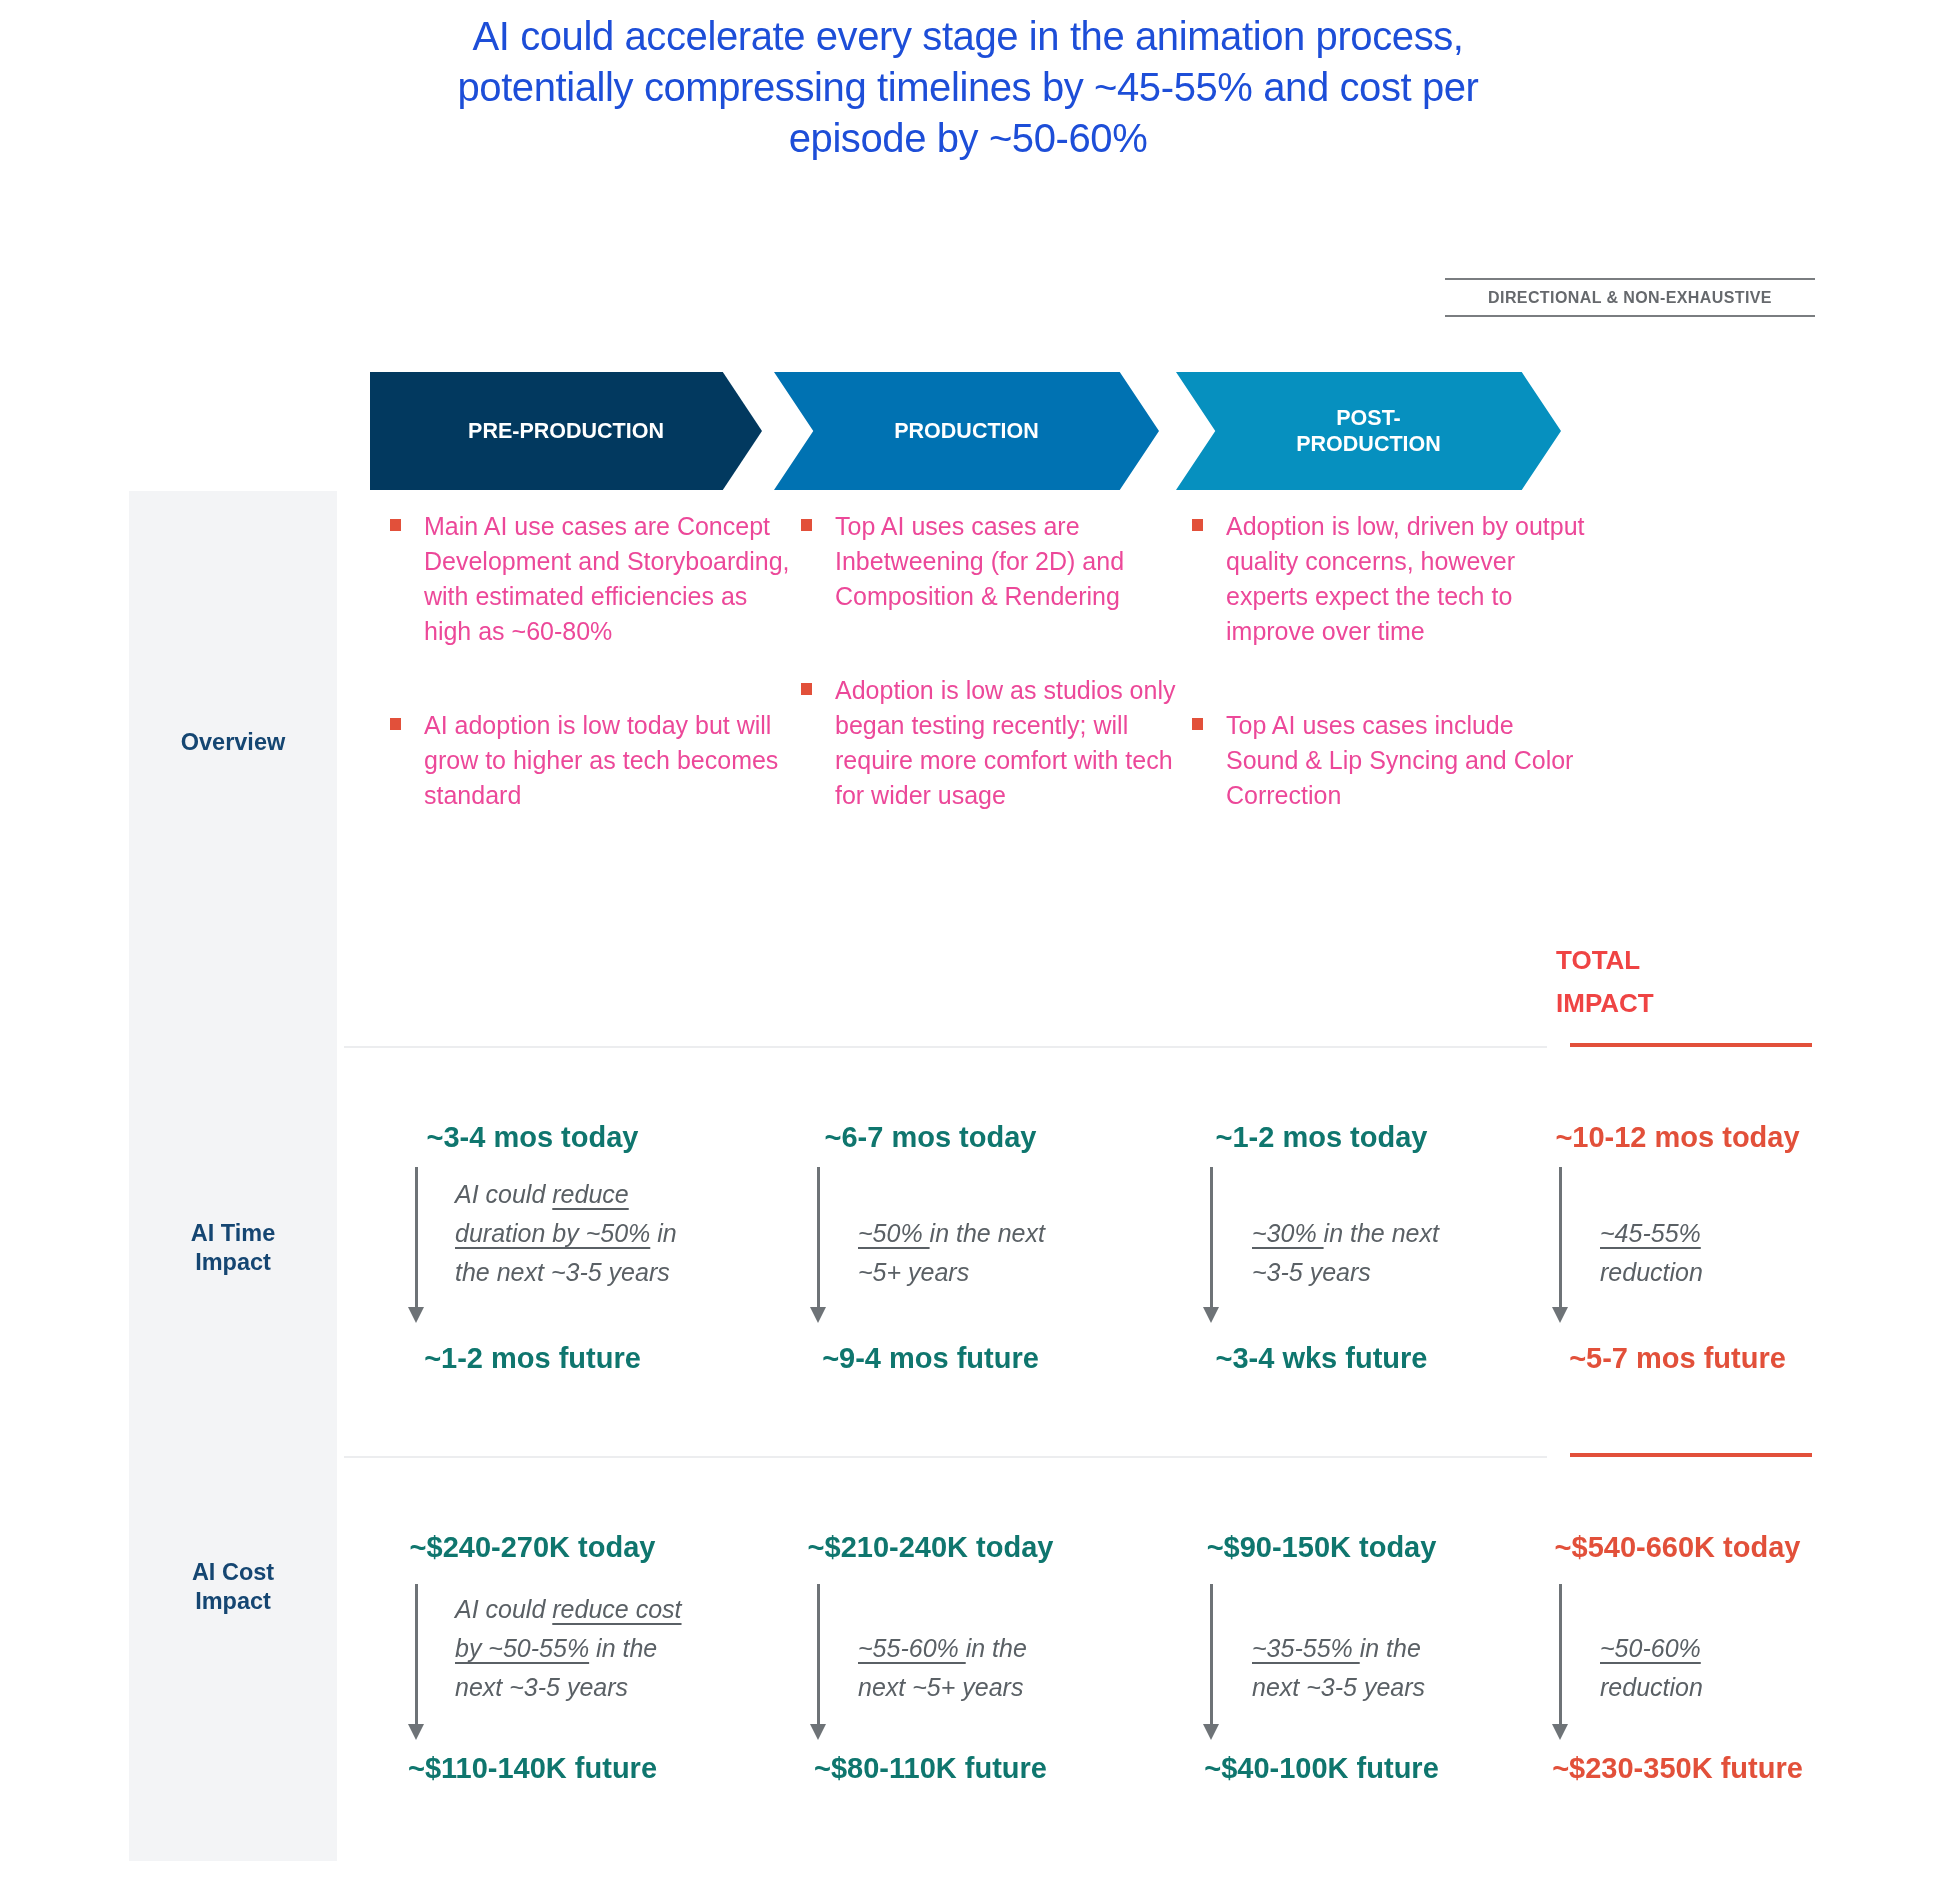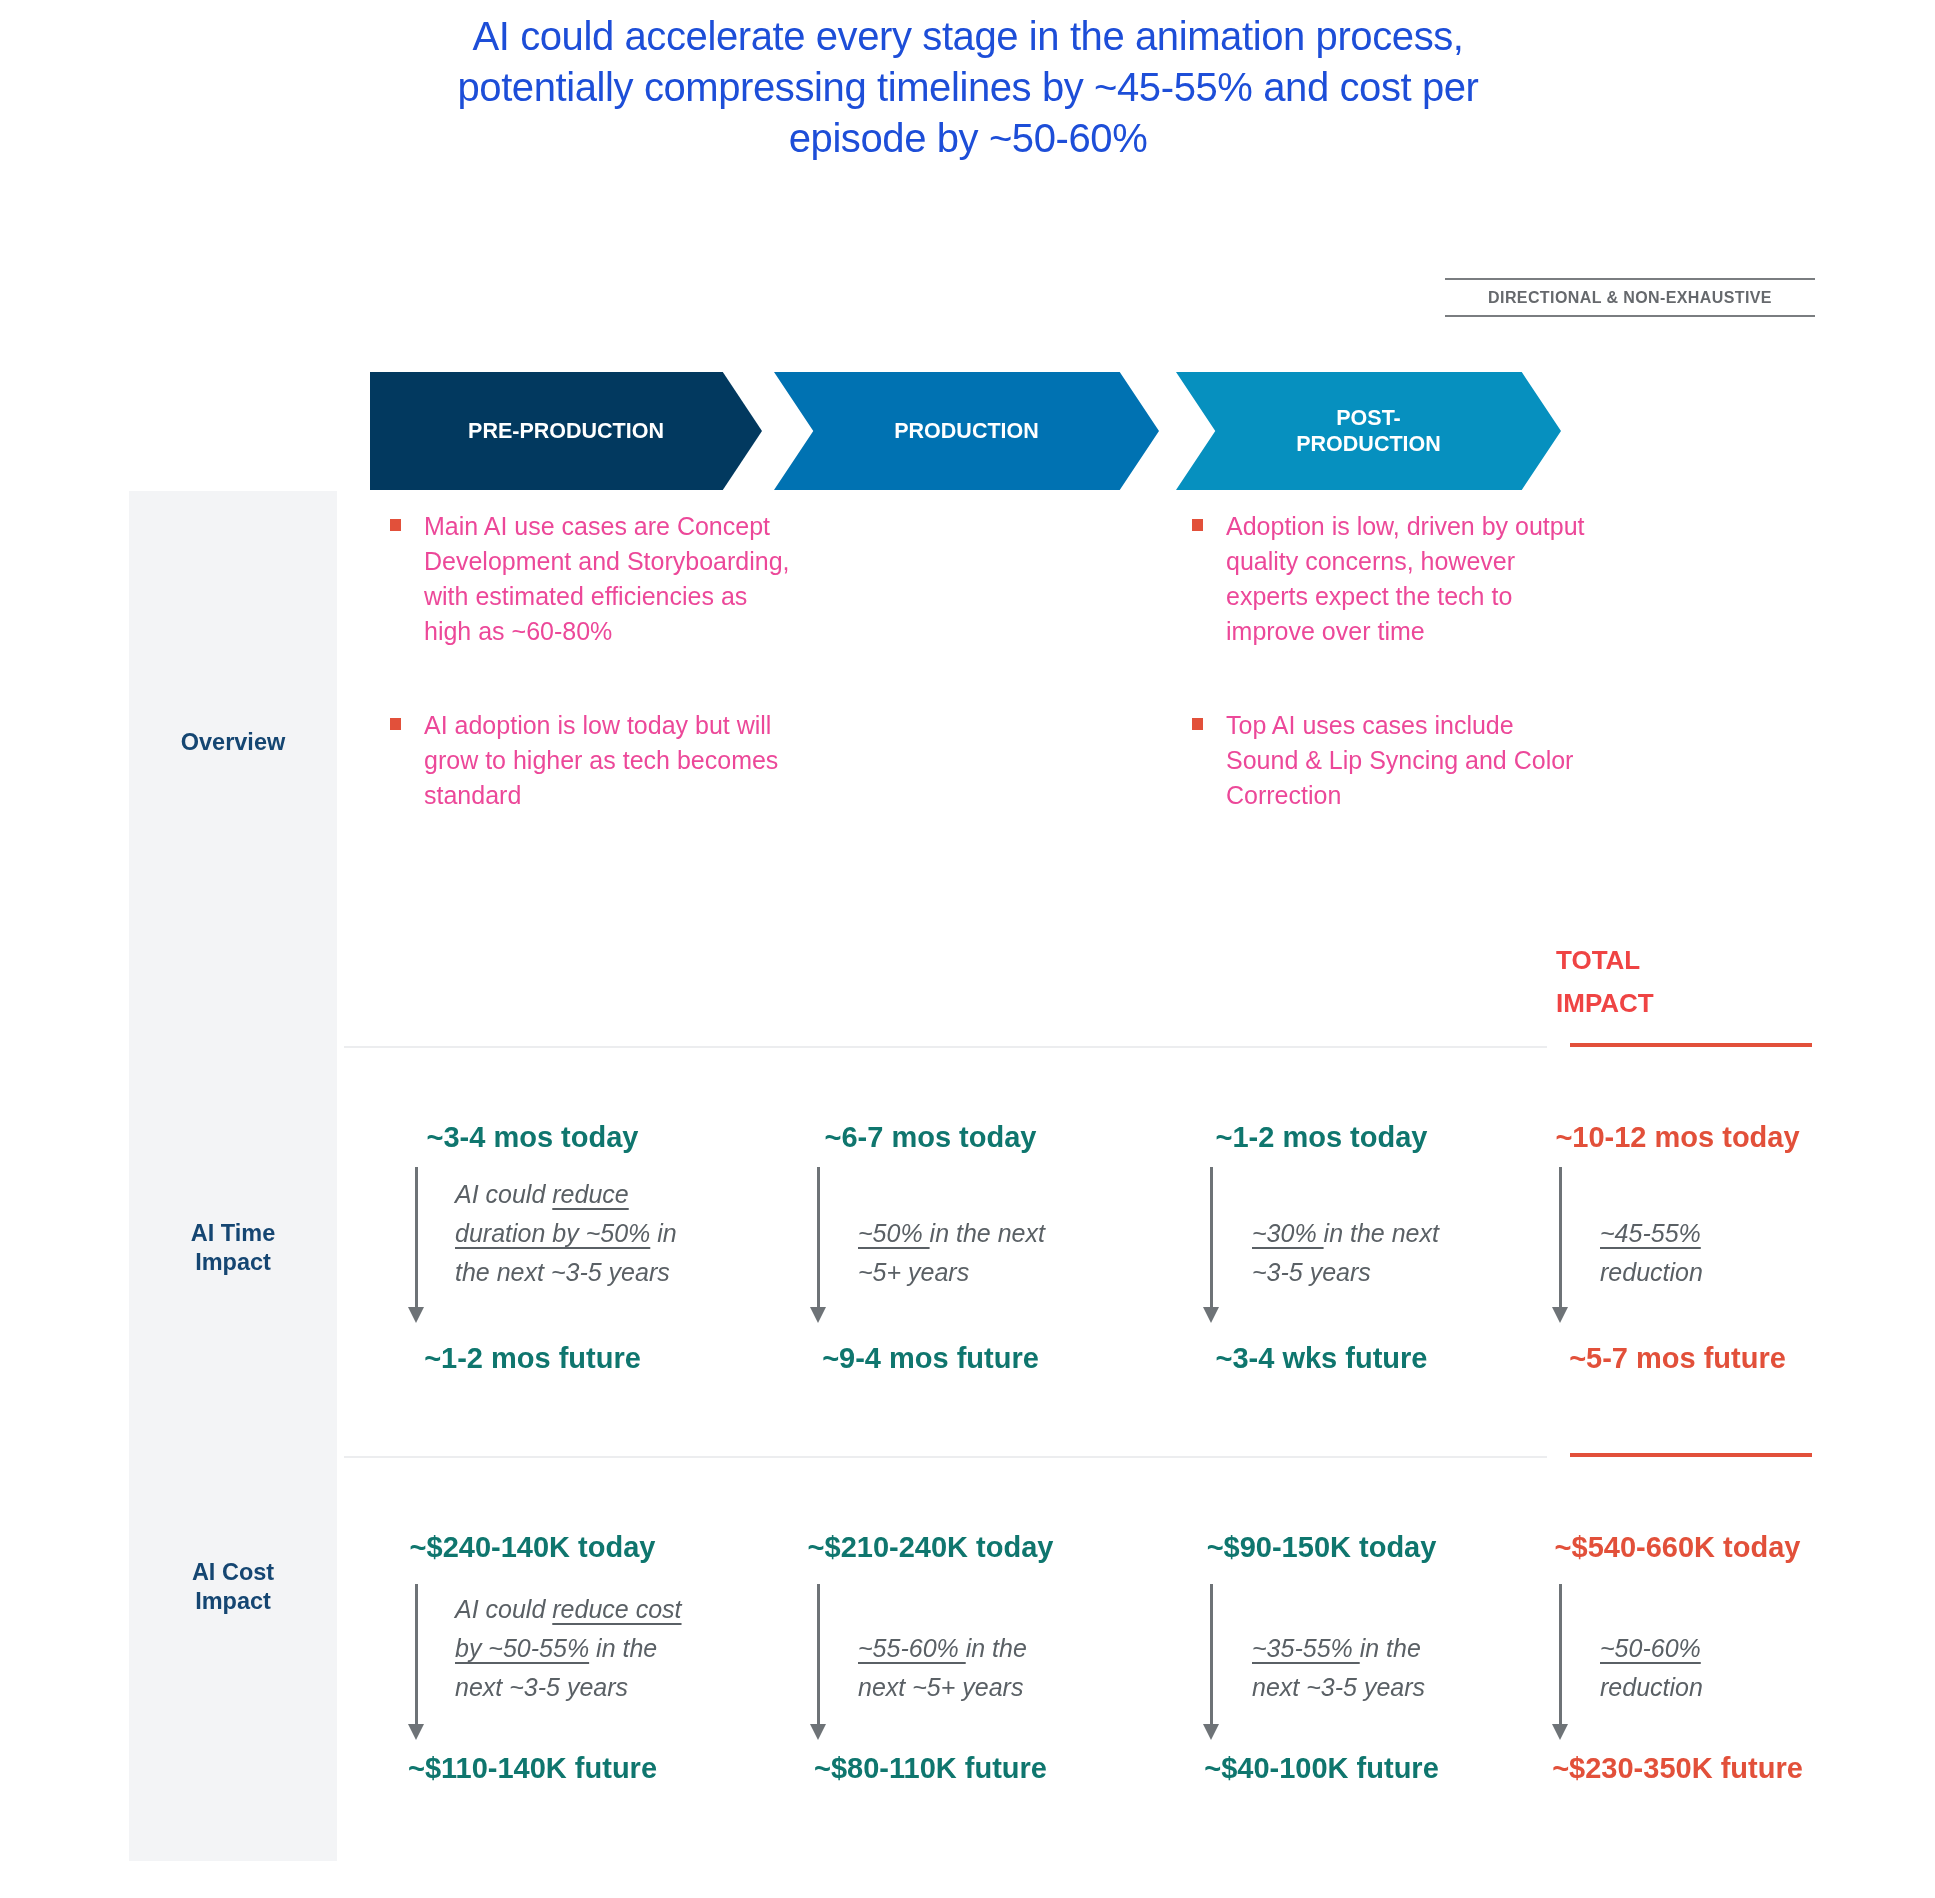--- a/index.html
+++ b/index.html
@@ -167,20 +167,24 @@
   <div class="panel"></div>
 
   <div class="row-label lbl-overview">Overview</div>
   <div class="row-label lbl-time">AI Time<br>Impact</div>
   <div class="row-label lbl-cost">AI Cost<br>Impact</div>
 
   <div class="bullets b1">
       <div class="bullet">Main AI use cases are Concept Development and Storyboarding, with estimated efficiencies as high as ~60-80%</div>
       <div class="bullet">AI adoption is low today but will grow to higher as tech becomes standard</div>
     </div>
+  <div class="bullets b2">
+      <div class="bullet">Top AI uses cases are Inbetweening (for 2D) and Composition &amp; Rendering</div>
+      <div class="bullet">Adoption is low as studios only began testing recently; will require more comfort with tech for wider usage</div>
+    </div>
   <div class="bullets b3">
       <div class="bullet">Adoption is low, driven by output quality concerns, however experts expect the tech to improve over time</div>
       <div class="bullet">Top AI uses cases include Sound &amp; Lip Syncing and Color Correction</div>
     </div>
 
   <div class="total-header">TOTAL<br>IMPACT</div>
 
   <div class="divider d1"></div>
   <div class="divider-red d1r"></div>
   <div class="divider d2"></div>
@@ -212,21 +216,21 @@
   <div class="note nT time-note">
       <div><span class="u">~45-55%</span></div>
       <div><span>reduction</span></div>
     </div>
 
   <div class="val vcol1 time-future">~1-2 mos future</div>
   <div class="val vcol2 time-future">~9-4 mos future</div>
   <div class="val vcol3 time-future">~3-4 wks future</div>
   <div class="val vcolT time-future accent">~5-7 mos future</div>
 
-  <div class="val vcol1 cost-today">~$240-140K today</div>
+  <div class="val vcol1 cost-today">~$240-270K today</div>
   <div class="val vcol2 cost-today">~$210-240K today</div>
   <div class="val vcol3 cost-today">~$90-150K today</div>
   <div class="val vcolT cost-today accent">~$540-660K today</div>
 
   <div class="arrow a1 cost-arrow"></div>
   <div class="arrow a2 cost-arrow"></div>
   <div class="arrow a3 cost-arrow"></div>
   <div class="arrow aT cost-arrow"></div>
 
   <div class="note n1 cost-note">

